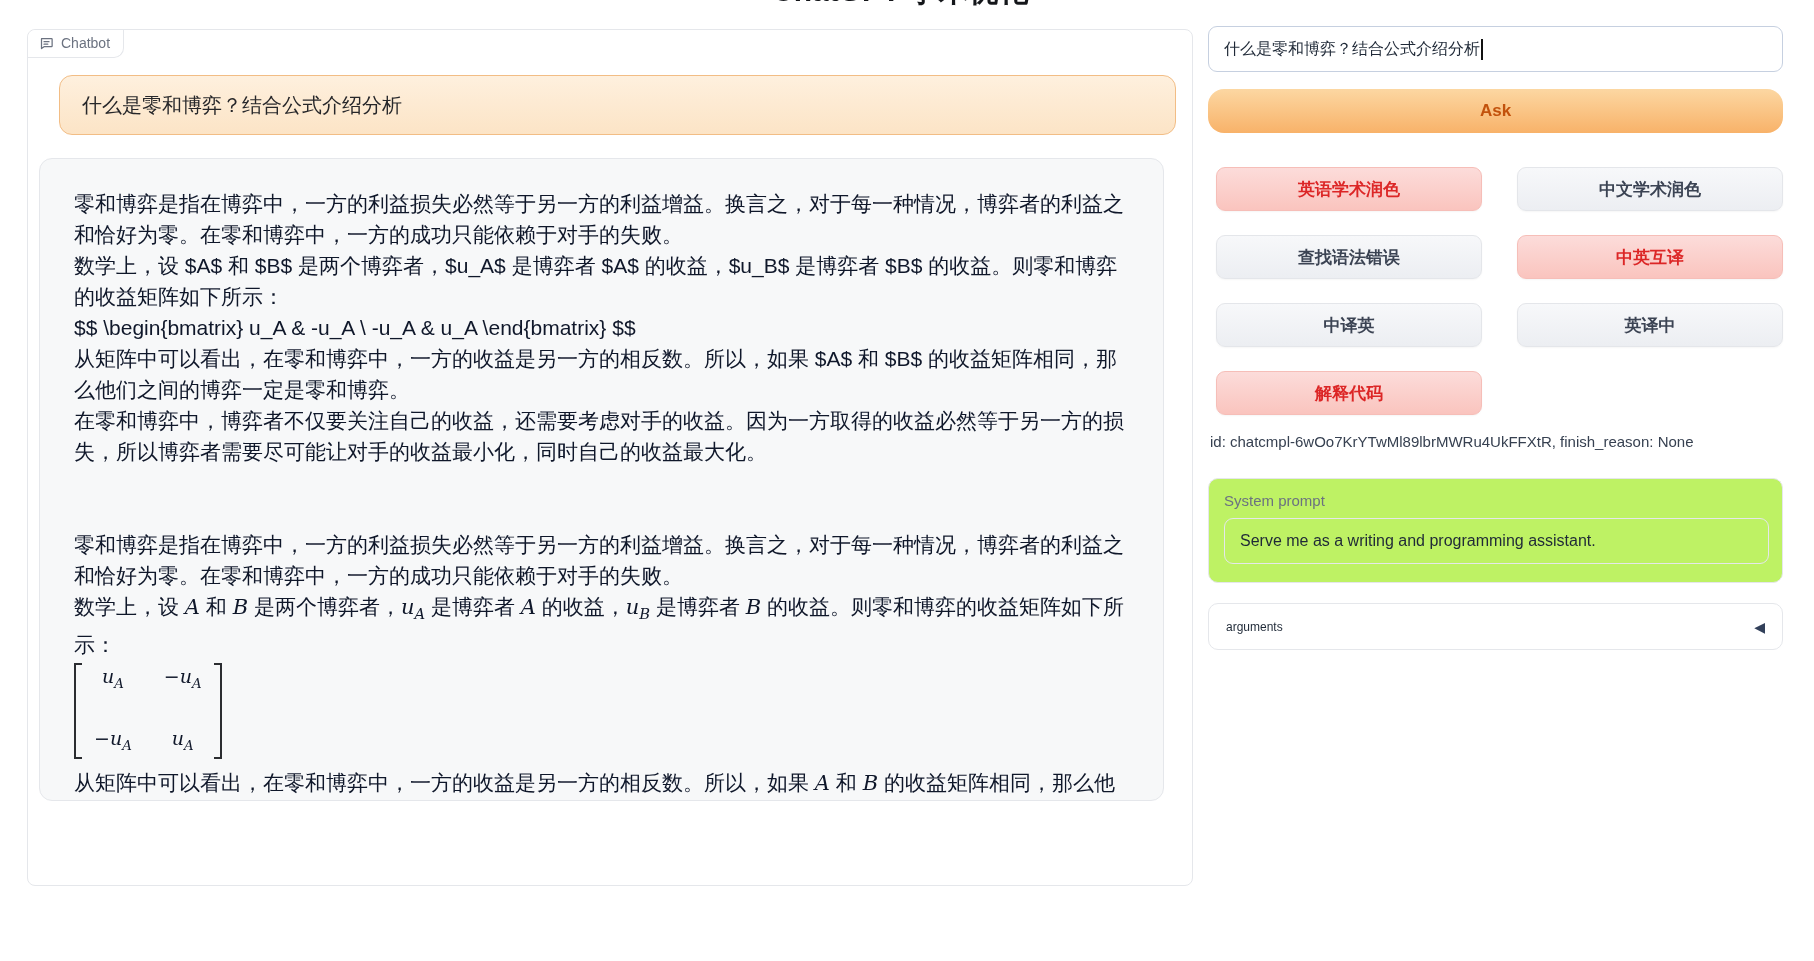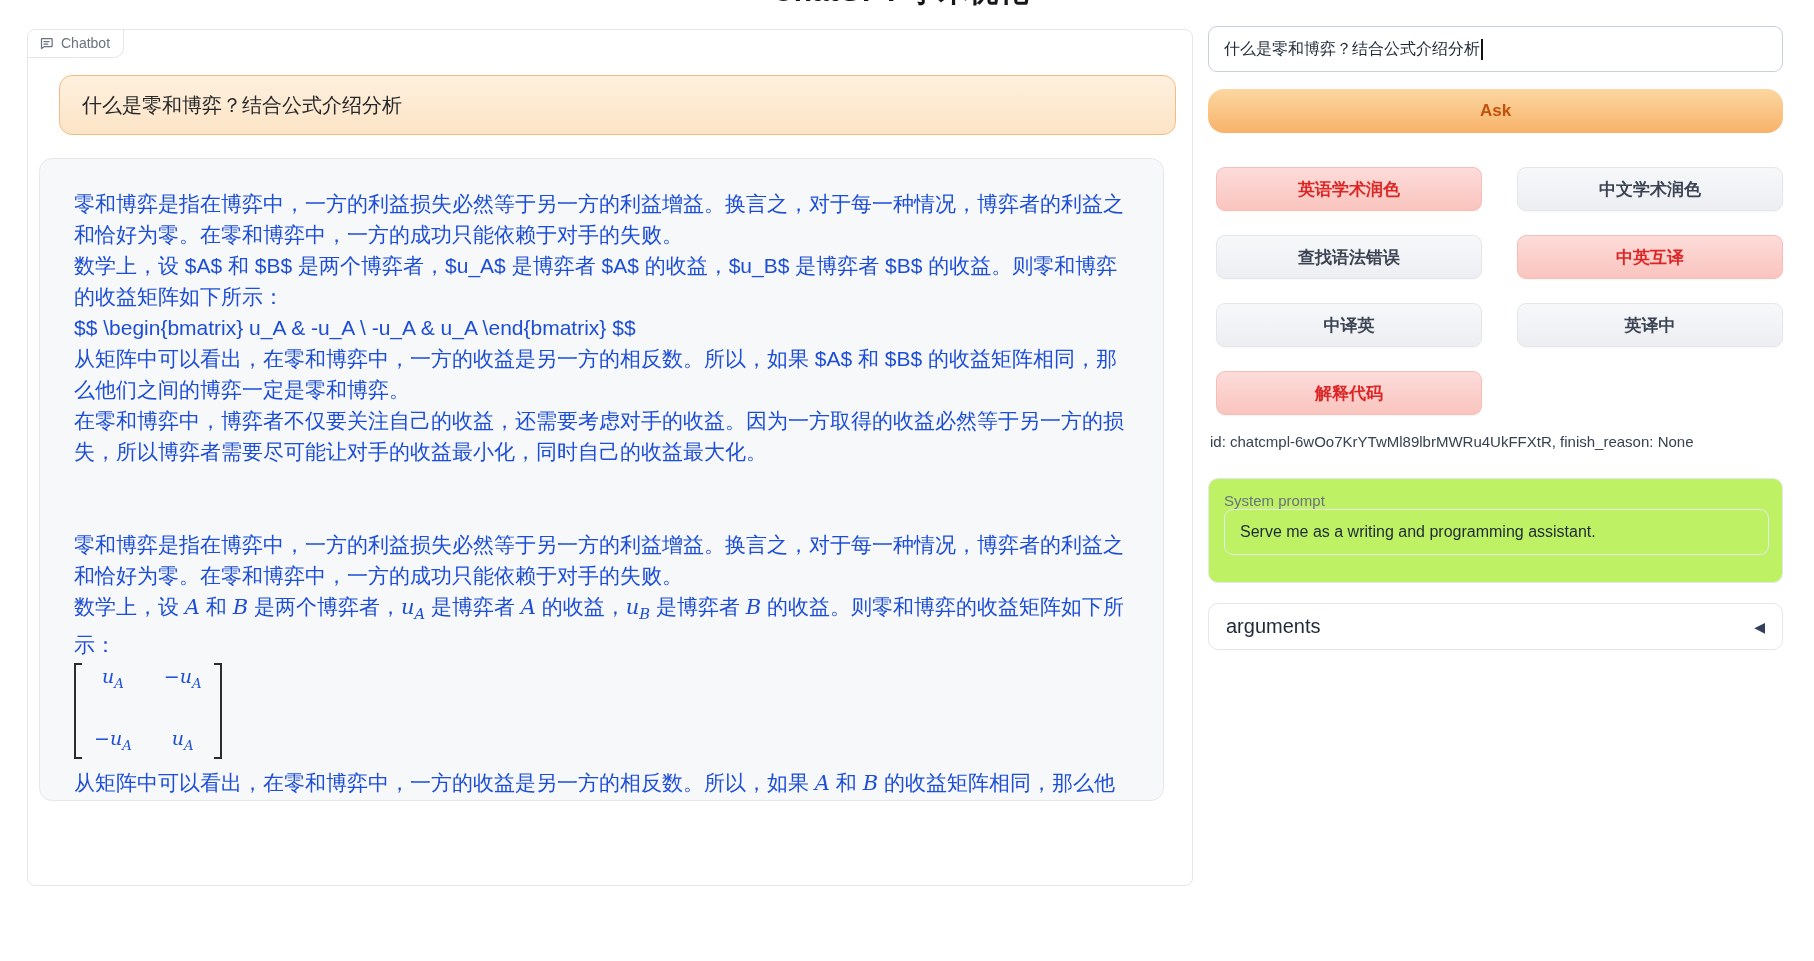--- a/index.html
+++ b/index.html
@@ -21,21 +21,21 @@
   .chat-tab svg { display:block; }
 
   .user-bubble { position:absolute; left:31px; top:45px; width:1117px; height:60px;
     background:linear-gradient(180deg,#fef0de,#fce4c6); border:1px solid #f2bd85;
     border-radius:13px; display:flex; align-items:center; padding:0 22px;
     font-size:20px; color:#27272a; }
 
   .bot-bubble { position:absolute; left:11px; top:128px; width:1125px; height:643px;
     background:#f7f8f9; border:1px solid #e5e7eb; border-radius:13px;
     padding:29px 34px; overflow:hidden; }
-  .bot-text { font-size:21px; line-height:31px; color:#1d4ed8; width:1058px; }
+  .bot-text { font-size:21px; line-height:31px; color:#0f172a; width:1058px; }
   .bot-text p { margin:0; }
   .bot-text .spacer { height:62px; }
   .math { font-family:"DejaVu Serif","Liberation Serif",serif; font-style:italic; }
   .math sub { font-size:0.7em; }
 
   .chat-matrix { display:inline-flex; align-items:stretch; margin:3px 0 2px 0; }
   .mbr { width:8px; border:2px solid #2b2d31; }
   .mbr.l { border-right:none; }
   .mbr.r { border-left:none; }
   .mcells { display:grid; grid-template-columns:auto auto; column-gap:22px; row-gap:0;
@@ -61,27 +61,27 @@
     justify-content:center; font-size:17px; font-weight:700; cursor:pointer; border:1px solid transparent;
     box-shadow:0 1px 2px rgba(0,0,0,0.04); font-family:inherit;margin-left:8px; }
   .action-btn.gray { background:linear-gradient(180deg,#f7f8fa,#eceef2); border-color:#e4e6ea; color:#3b4353; }
   .action-btn.pink { background:linear-gradient(180deg,#fcdcda,#fac4be); border-color:#f6beb8; color:#dc2626; }
 
   .status-line { position:absolute; top:433px; left:2px; font-size:15px; color:#374151; white-space:nowrap; }
 
   .sys-card { position:absolute; top:478px; left:0; width:575px; height:105px;
     border:1px solid #e5e7eb; border-radius:10px; background:#bef264; padding:13px 15px; }
   .sys-label { font-size:15px; color:#6b7280; }
-  .sys-input { width:545px; height:46px; border:1px solid #e5e7eb;
+  .sys-input { margin-top:9px; width:545px; height:46px; border:1px solid #e5e7eb;
     border-radius:9px; display:flex; align-items:center; padding:0 15px; font-size:16px; color:#1f2937; }
 
   .accordion { position:absolute; top:603px; left:0; width:575px; height:47px;
     border:1px solid #e5e7eb; border-radius:10px; background:#fff; display:flex;
     align-items:center; justify-content:space-between; padding:0 17px; cursor:pointer; }
-  .accordion-label { font-size:20px; color:#1f2937; }
+  .accordion-label { font-size:12px; color:#1f2937; }
   .accordion-arrow { font-size:14px; color:#32405a; line-height:1; }
 </style>
 </head>
 <body>
 
 <div class="stage">
 
   <div class="clipped-title">ChatGPT 学术优化</div>
 
   <div class="chat-panel">

